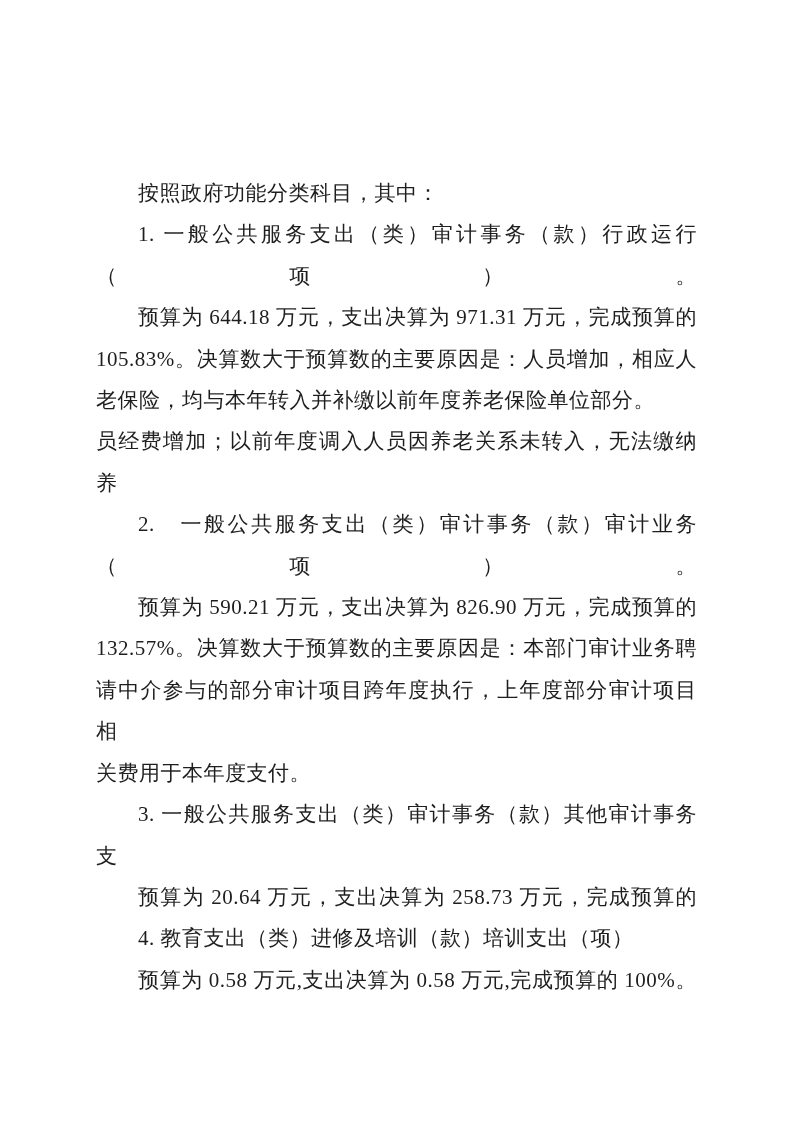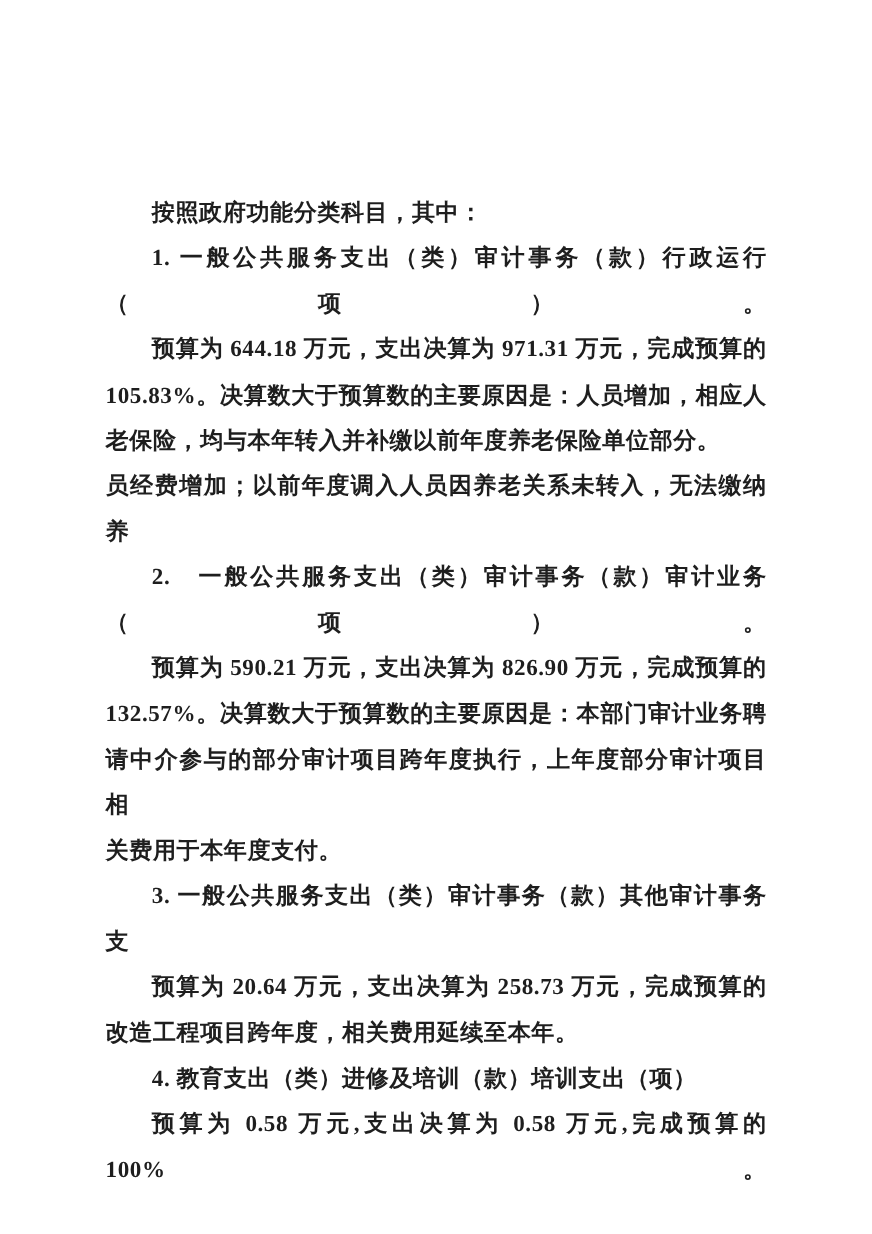--- a/index.html
+++ b/index.html
@@ -16,32 +16,32 @@
     padding: 173px 96px 0 96px;
     font-family: "Liberation Serif", "DejaVu Serif", serif;
     color: #1e1e1e;
     overflow: hidden;
   }
   .line {
     margin: 0;
     padding: 0;
     font-size: 21px;
     line-height: 41.4px;
-    font-weight: 700;
+    font-weight: 400;
     letter-spacing: 0.5px;
   }
   .indent {
     text-indent: 2em;
   }
   .full {
     text-align: justify;
     text-align-last: justify;
   }
   .heading {
-    font-weight: 700;
+    font-weight: 400;
   }
 </style>
 </head>
 <body>
 
 <div class="page">
 
   <p class="line indent">按照政府功能分类科目，其中：</p>
 
   <p class="line heading indent full">1. 一般公共服务支出（类）审计事务（款）行政运行（项）。</p>
@@ -51,18 +51,17 @@
   <p class="line full">员经费增加；以前年度调入人员因养老关系未转入，无法缴纳养</p>
 
   <p class="line heading indent full">2.　一般公共服务支出（类）审计事务（款）审计业务（项）。</p>
   <p class="line indent full">预算为 590.21 万元，支出决算为 826.90 万元，完成预算的</p>
   <p class="line full">132.57%。决算数大于预算数的主要原因是：本部门审计业务聘</p>
   <p class="line full">请中介参与的部分审计项目跨年度执行，上年度部分审计项目相</p>
   <p class="line">关费用于本年度支付。</p>
 
   <p class="line heading indent full">3. 一般公共服务支出（类）审计事务（款）其他审计事务支</p>
   <p class="line indent full">预算为 20.64 万元，支出决算为 258.73 万元，完成预算的</p>
-  <p class="line">改造工程项目跨年度，相关费用延续至本年。</p>
 
   <p class="line heading indent">4. 教育支出（类）进修及培训（款）培训支出（项）</p>
   <p class="line indent full">预算为 0.58 万元,支出决算为 0.58 万元,完成预算的 100%。</p>
 
 </div>
 
 </body></html>

